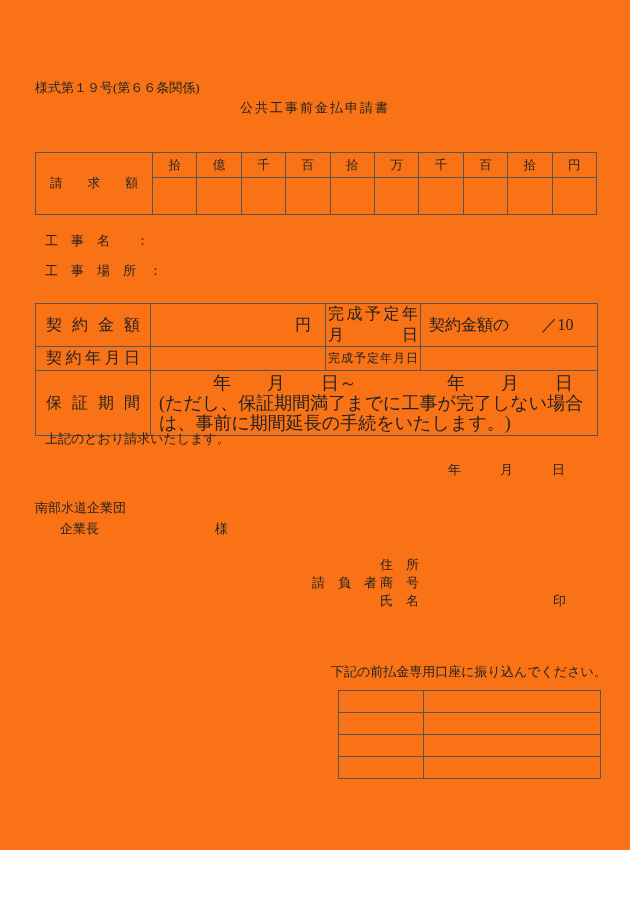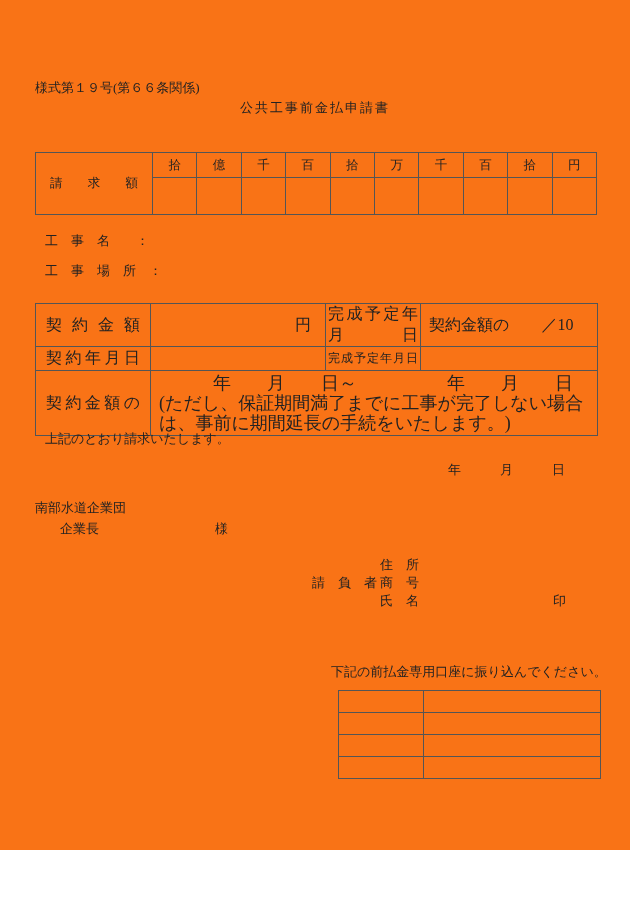--- a/index.html
+++ b/index.html
@@ -109,21 +109,21 @@
       <td class="lab2">完成予定年月日</td>
       <td style="padding-left:8px;">契約金額の　　／10</td>
     </tr>
     <tr>
       <td class="lab1">契約年月日</td>
       <td></td>
       <td class="lab2 tight">完成予定年月日</td>
       <td></td>
     </tr>
     <tr>
-      <td class="lab1">契約金額の</td>
+      <td class="lab1">保証期間</td>
       <td colspan="3" class="guarantee">　　　年　　月　　日～　　　　　年　　月　　日(ただし、保証期間満了までに工事が完了しない場合は、事前に期間延長の手続をいたします。)</td>
     </tr>
   </tbody>
     </table>
 
   <div class="abs" style="left:45px; top:430px;">上記のとおり請求いたします。</div>
   <div class="abs" style="left:448px; top:461px;">年　　　月　　　日</div>
 
   <div class="abs" style="left:35px; top:499px;">南部水道企業団</div>
   <div class="abs" style="left:35px; top:520px;margin-left:25px;">企業長</div>

